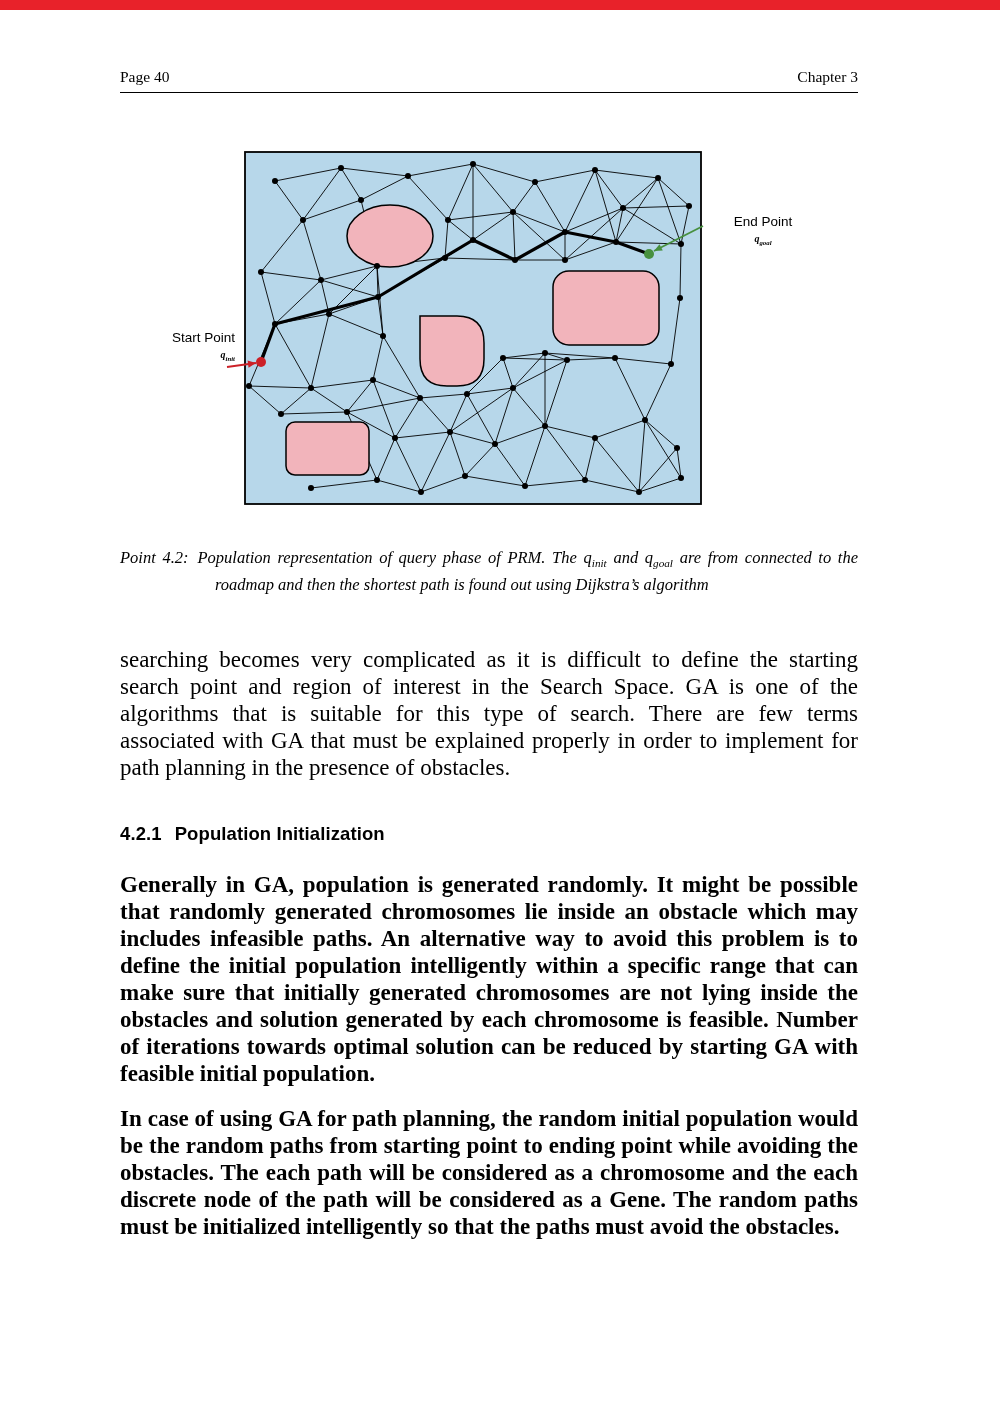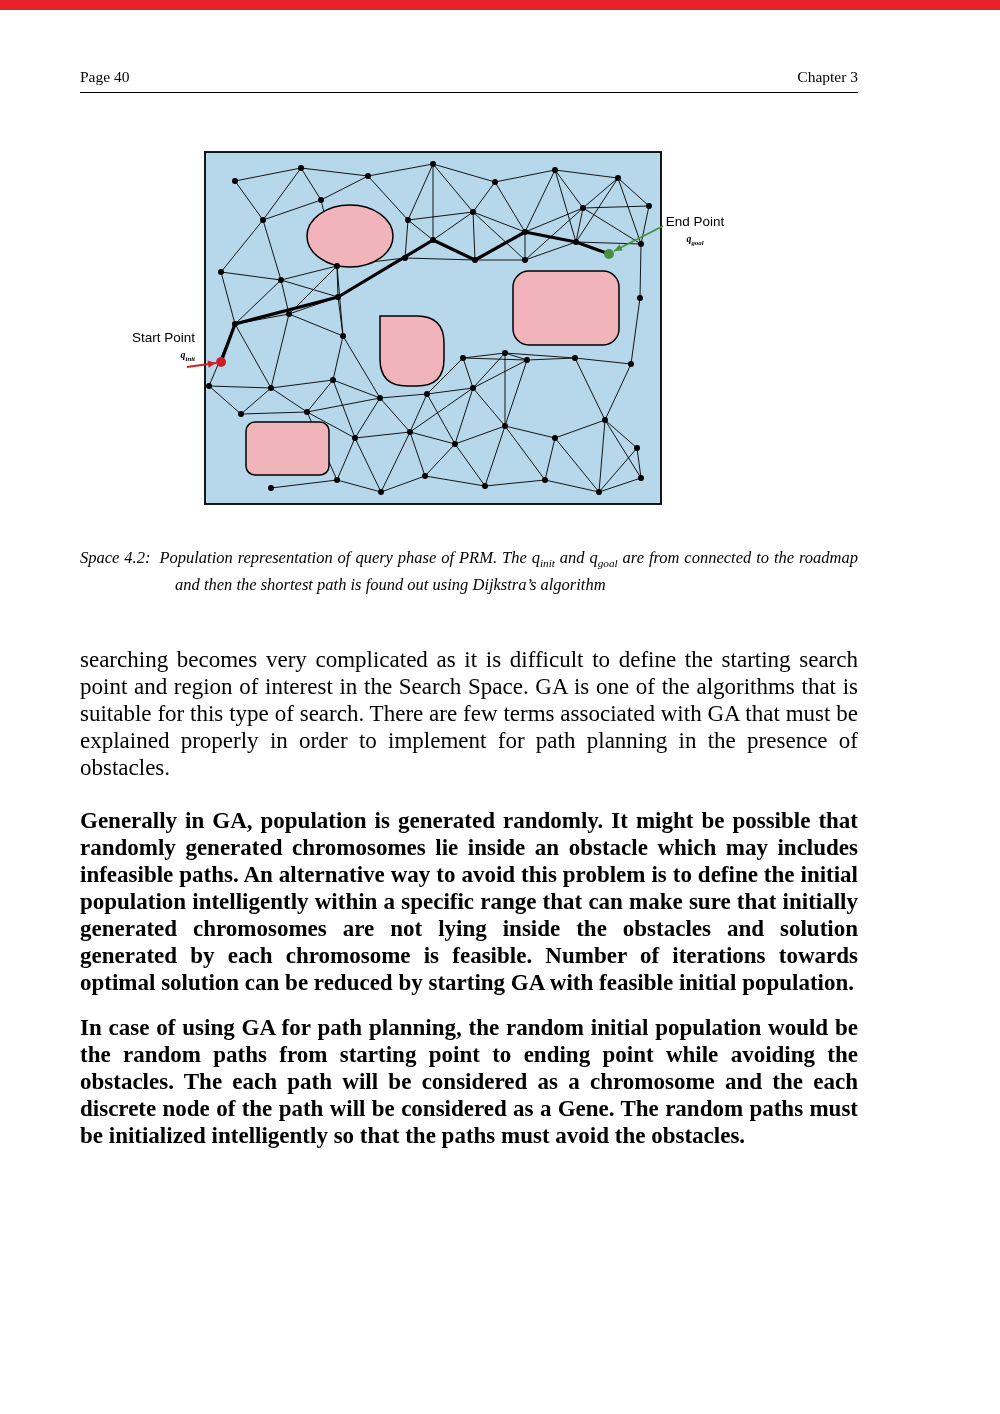--- a/index.html
+++ b/index.html
@@ -2,31 +2,31 @@
 <html><head>
 <meta charset="utf-8">
 <style>
   html,body{margin:0;padding:0;}
   body{
     width:1000px;height:1414px;background:#ffffff;color:#000;
     font-family:"Liberation Serif", serif;
     position:relative;overflow:hidden;
   }
   .topbar{width:100%;height:10px;background:#e8222a;}
-  .page{padding:0 142px 0 80px;}
+  .page{padding:0 142px 0 120px;}
   .page-header{
     display:flex;justify-content:space-between;align-items:baseline;
     margin-top:58px;padding-bottom:6px;border-bottom:1.3px solid #000;
     font-size:15.5px;
   }
   .figure-wrap{position:relative;margin-top:55px;margin-left:-5px;width:660px;height:372px;}
   .figure-wrap svg{position:absolute;left:0;top:0;}
   .pt-label{position:absolute;line-height:1.25;}
   .start-label{top:182px;right:540px;text-align:right;}
-  .end-label{top:66px;left:588px;text-align:center;width:64px;}
+  .end-label{top:66px;left:616px;text-align:center;width:64px;}
   .pt-name{font-family:"Liberation Sans", sans-serif;font-size:13.5px;}
   .pt-var{font-size:10px;font-weight:bold;margin-top:2px;}
   .mvar{font-style:italic;font-family:"Liberation Serif", serif;}
   sub{font-size:0.68em;line-height:0;}
   .caption{
     margin:24px 0 0 0;font-style:italic;font-size:16.5px;line-height:27px;
     text-align:justify;padding-left:95px;text-indent:-95px;
   }
   .cap-label{margin-right:9px;}
   .body-text p{font-size:23px;line-height:27px;text-align:justify;margin:0;}
@@ -260,23 +260,24 @@
       <div class="pt-name">Start Point</div>
       <div class="pt-var"><span class="mvar">q</span><sub class="mvar">init</sub></div>
     </div>
 
     <div class="pt-label end-label">
       <div class="pt-name">End Point</div>
       <div class="pt-var"><span class="mvar">q</span><sub class="mvar">goal</sub></div>
     </div>
   </div>
 
-  <p class="caption"><span class="cap-label">Space 4.2:</span><span>Population representation of query phase of PRM. The </span><span class="mvar">q</span><sub>init</sub><span> and </span><span class="mvar">q</span><sub>goal</sub><span> are from connected to the roadmap and then the shortest path is found out using Dijkstra’s algorithm</span></p>
+  <p class="caption"><span class="cap-label">Point 4.2:</span><span>Population representation of query phase of PRM. The </span><span class="mvar">q</span><sub>init</sub><span> and </span><span class="mvar">q</span><sub>goal</sub><span> are from connected to the roadmap and then the shortest path is found out using Dijkstra’s algorithm</span></p>
 
   <section class="body-text">
     <p class="p-first">searching becomes very complicated as it is difficult to define the starting search point and region of interest in the Search Space. GA is one of the algorithms that is suitable for this type of search. There are few terms associated with GA that must be explained properly in order to implement for path planning in the presence of obstacles.</p>
 
+    <h2 class="section-heading"><span class="sec-num">4.2.1</span><span>Population Initialization</span></h2>
 
     <p class="p-mid">Generally in GA, population is generated randomly. It might be possible that randomly generated chromosomes lie inside an obstacle which may includes infeasible paths. An alternative way to avoid this problem is to define the initial population intelligently within a specific range that can make sure that initially generated chromosomes are not lying inside the obstacles and solution generated by each chromosome is feasible. Number of iterations towards optimal solution can be reduced by starting GA with feasible initial population.</p>
     <p class="p-last">In case of using GA for path planning, the random initial population would be the random paths from starting point to ending point while avoiding the obstacles. The each path will be considered as a chromosome and the each discrete node of the path will be considered as a Gene. The random paths must be initialized intelligently so that the paths must avoid the obstacles.</p>
   </section>
 
 </div>
 
 </body></html>

